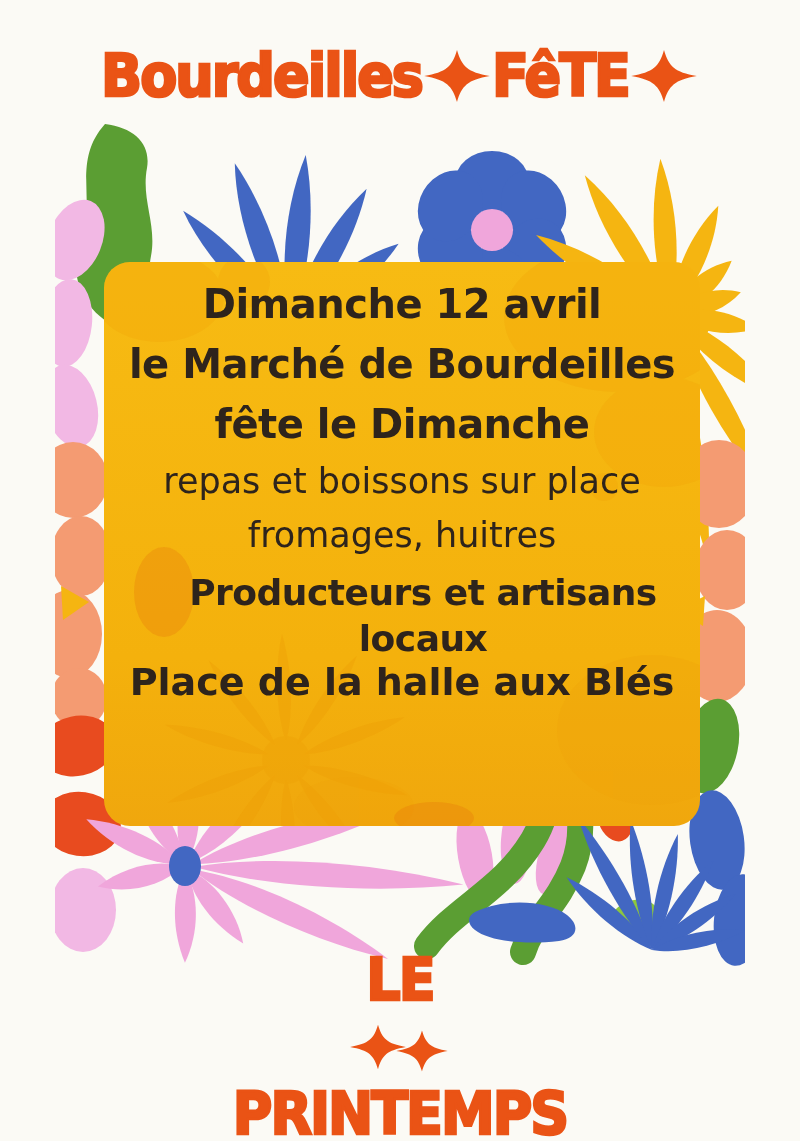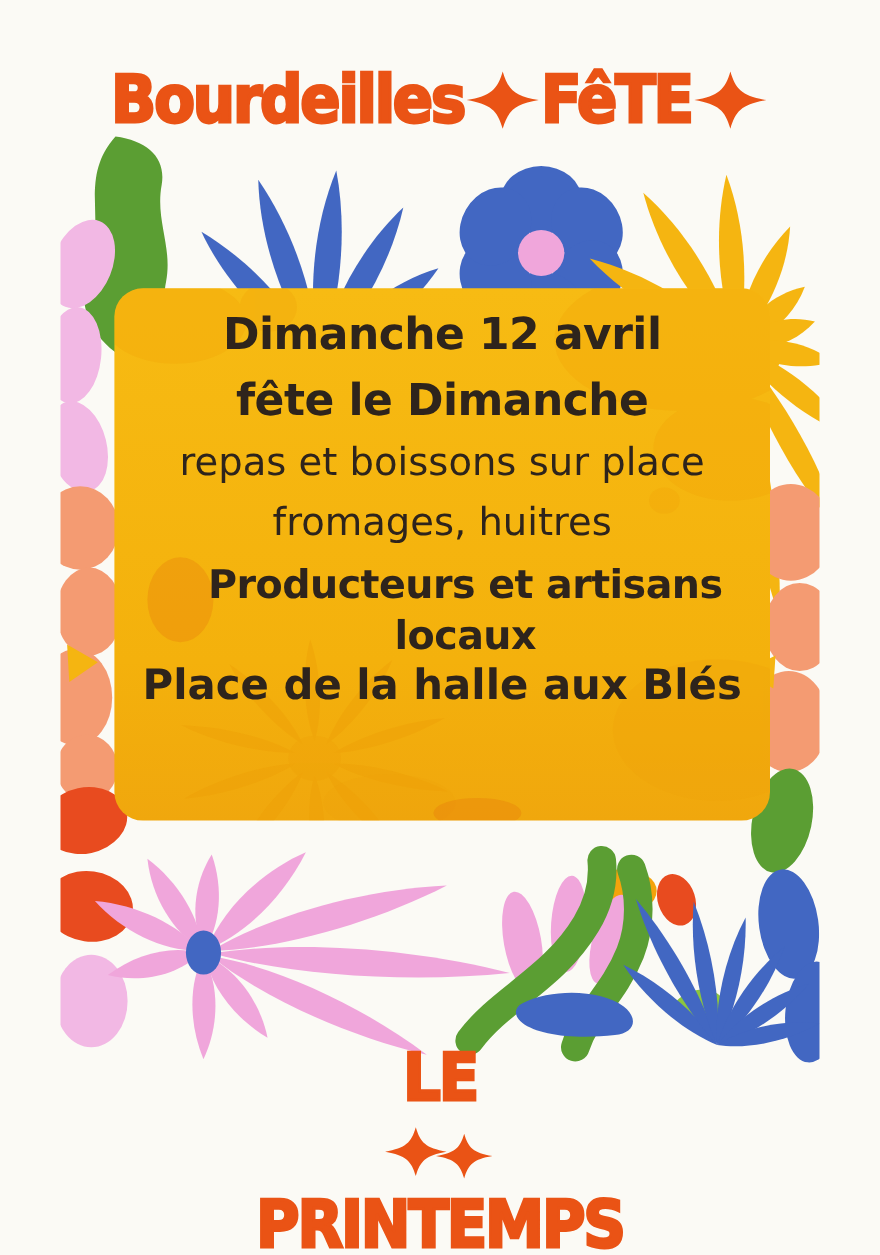--- a/index.html
+++ b/index.html
@@ -6,21 +6,21 @@
   body{background:#e9e7e2; font-family:"DejaVu Sans",sans-serif;}
   .poster{
     position:relative; width:800px; height:1141px; margin:0 auto;
     background:var(--paper,#FBFAF5); overflow:hidden;
   }
   
   .title-row{
     position:absolute; left:0; width:100%;
     display:flex; align-items:center; justify-content:center;
   }
-  .header-row{top:44px; margin-top:15px;}
+  .header-row{top:44px; }
   .footer-row{top:948px; gap:12px;flex-direction:column;}
   .display-word{
     font-family:"DejaVu Sans",sans-serif;
     font-weight:bold;
     color:var(--title-orange,#EA5315);
     -webkit-text-stroke:2.5px var(--title-orange,#EA5315);
     letter-spacing:-2px;
     font-size:54px; line-height:64px;
     transform:scaleY(1.1);
     white-space:nowrap;
@@ -28,21 +28,21 @@
   .sparkle{fill:var(--title-orange,#EA5315); display:block;}
   .sparkle-lg{width:70px;height:54px;}
   .sparkle-sm{width:60px;height:46px;}
   .sparkle-pair{display:flex;align-items:center;}
   .sparkle-pair .sparkle + .sparkle{margin-left:-16px; transform:translateY(4px) scale(.92);}
   
   .illustration{position:absolute; left:55px; top:118px; width:690px; height:850px;}
   .illustration svg{display:block;width:100%;height:100%;}
   
   .event-card{
-    position:absolute; left:104px; top:262px; width:596px; height:484px;
+    position:absolute; left:104px; top:262px; width:596px; height:564px;
     border-radius:26px; overflow:hidden;
     background:linear-gradient(180deg,#F7BB13 0%,#F4B10C 70%,#F0A70D 100%);
   }
   .card-watermark{position:absolute; inset:0; width:100%; height:100%; pointer-events:none;}
   .card-text{
     position:relative; height:100%; box-sizing:border-box;
     display:flex; flex-direction:column; align-items:center;
     text-align:center; padding-top:12px;
     color:var(--text-dark,#2E241C);
   }
@@ -218,20 +218,21 @@
         <circle cx="140" cy="20" r="26"></circle>
       </g>
       <g fill="#E2680D" opacity="0.25">
         <ellipse cx="60" cy="330" rx="30" ry="45"></ellipse>
         <ellipse cx="330" cy="556" rx="40" ry="16"></ellipse>
       </g>
     </svg>
 
     <div class="card-text">
       <div class="t-title">Dimanche 12 avril</div>
+      <div class="t-title">le Marché de Bourdeilles</div>
       <div class="t-title">fête le Dimanche</div>
       <div class="t-detail">repas et boissons sur place</div>
       <div class="t-detail">fromages, huitres</div>
       <div class="t-highlight">Producteurs et artisans locaux</div>
       <div class="t-location">Place de la halle aux Blés</div>
 
     </div>
   </section>
 
   <footer class="title-row footer-row">

